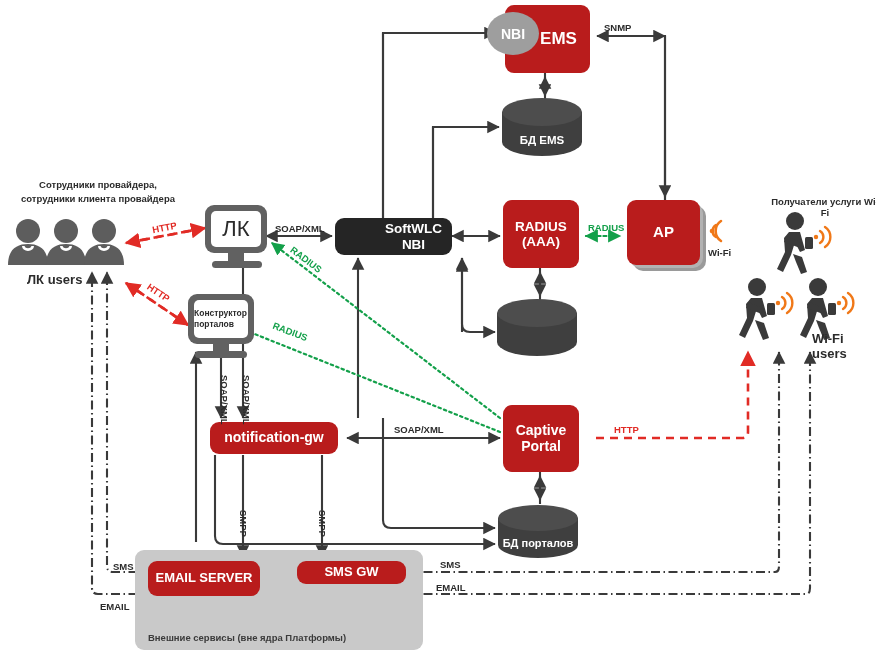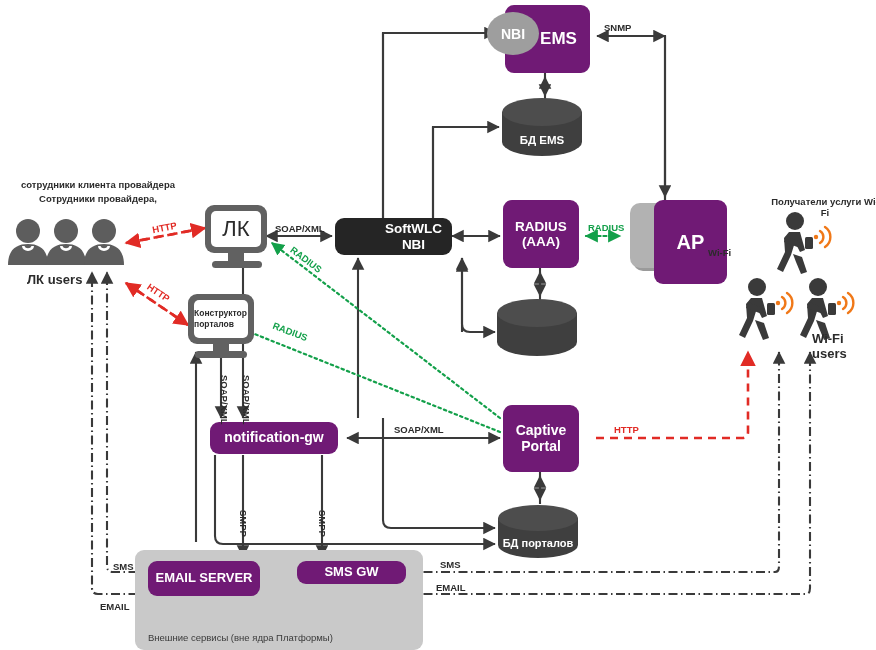--- a/index.html
+++ b/index.html
@@ -1,30 +1,30 @@
 <!DOCTYPE html>
 <html><head>
 <meta charset="utf-8">
 <style>
   html,body{margin:0;padding:0;background:#ffffff;}
   body{width:876px;height:650px;font-family:"Liberation Sans",sans-serif;overflow:hidden;}
   #stage{position:relative;width:876px;height:650px;}
   svg{position:absolute;left:0;top:0;}
   .node{position:absolute;box-sizing:border-box;display:flex;align-items:center;justify-content:center;
         text-align:center;color:#fff;font-weight:bold;line-height:1.12;}
-  .rbox{background:#701a75;border-radius:9px;}
+  .rbox{background:#b91c1c;border-radius:9px;}
   .rbox-dark{background:#252525;border-radius:9px;padding-left:40px;}
   .caption{position:absolute;color:#2b2b2b;font-weight:bold;}
   .small-cap{position:absolute;color:#2b2b2b;font-size:9.5px;font-weight:bold;text-align:center;}
   .edge-label{position:absolute;font-size:9.5px;font-weight:bold;color:#2b2b2b;white-space:nowrap;}
   .edge-label.red{color:#e12b25;}
   .edge-label.green{color:#13a04a;}
   .vert{transform:rotate(90deg);transform-origin:left top;}
   .panel{position:absolute;background:#c9c9c9;border-radius:9px;}
-  .panel-label{position:absolute;font-size:9.5px;color:#3a3a3a;font-weight:normal;}
+  .panel-label{position:absolute;font-size:9.5px;color:#3a3a3a;font-weight:bold;}
 </style>
 </head>
 <body>
 
 <div id="stage">
 
   <svg width="876" height="650">
     <defs>
       <marker id="ah" markerWidth="7" markerHeight="7" refX="5.6" refY="3" orient="auto">
         <path d="M0,0 L6,3 L0,6 z" fill="#3a3a3a"></path>
@@ -220,21 +220,21 @@
   <div class="node" style="left:502px;top:120px;width:80px;height:40px;font-size:11.5px;">БД EMS</div>
 
   <div class="node rbox-dark" style="left:335px;top:218px;width:117px;height:37px;font-size:13.5px;">SoftWLC NBI</div>
 
   <div class="node rbox" style="left:503px;top:200px;width:76px;height:68px;font-size:13.5px;flex-direction:column;">
     <span>RADIUS</span>
     <span>(AAA)</span>
   </div>
 
 
-  <div class="node rbox" style="left:627px;top:200px;width:73px;height:84px;font-size:20px;margin-left:27px;">AP</div>
+  <div class="node rbox" style="left:627px;top:200px;width:73px;height:65px;font-size:15px;">AP</div>
   <div class="small-cap" style="left:708px;top:203px;margin-top:44px;">Wi-Fi</div>
 
   <div style="position:absolute;left:211px;top:211px;width:50px;height:36px;display:flex;
               align-items:center;justify-content:center;font-size:22px;font-weight:normal;color:#2b2b2b;">ЛК</div>
 
   <div style="position:absolute;left:194px;top:300px;width:54px;height:38px;display:flex;
               flex-direction:column;justify-content:center;font-size:8.5px;
               font-weight:bold;color:#2b2b2b;line-height:1.25;">
     <span>Конструктор</span>
     <span>порталов</span>
@@ -246,22 +246,22 @@
     <span>Captive</span>
     <span>Portal</span>
   </div>
 
   <div class="node" style="left:498px;top:525px;width:80px;height:36px;font-size:11px;">БД порталов</div>
 
   <div class="node rbox" style="left:148px;top:561px;width:112px;height:35px;font-size:13px;">EMAIL SERVER</div>
   <div class="node rbox" style="left:297px;top:561px;width:109px;height:23px;font-size:13px;">SMS GW</div>
 
   <div class="small-cap" style="left:8px;top:178px;width:180px;text-align:center;line-height:1.45;">
+    <div>Сотрудники провайдера,</div>
     <div>сотрудники клиента провайдера</div>
-    <div>Сотрудники провайдера,</div>
   </div>
   <div class="caption" style="left:27px;top:272px;font-size:13px;">ЛК users</div>
 
   <div class="small-cap" style="left:770px;top:196px;width:110px;">Получатели услуги Wi-Fi</div>
   <div class="caption" style="left:812px;top:331px;font-size:13px;">Wi-Fi users</div>
 
   <div class="edge-label" style="left:604px;top:22px;">SNMP</div>
 
   <div class="edge-label red" style="left:152px;top:222px;transform:rotate(-11deg);">HTTP</div>
   <div class="edge-label red" style="left:146px;top:287px;transform:rotate(34deg);">HTTP</div>

